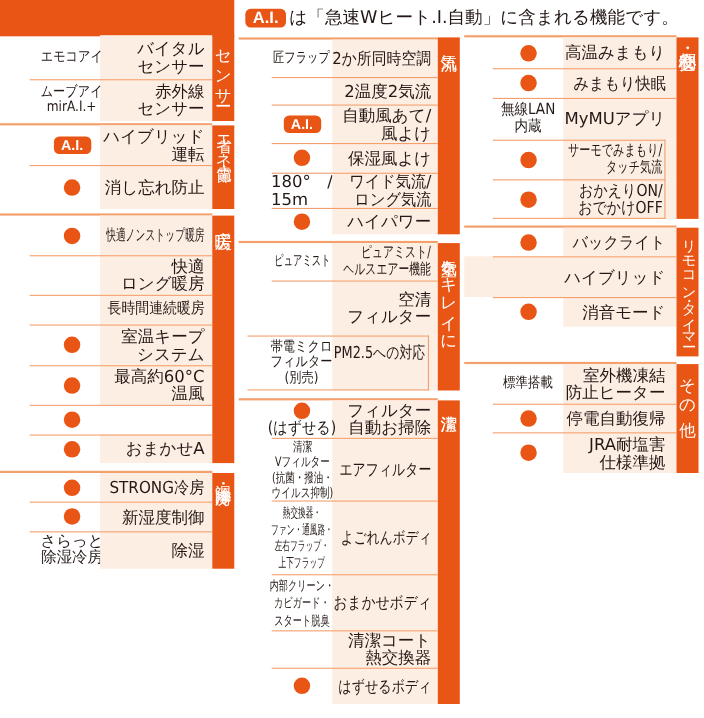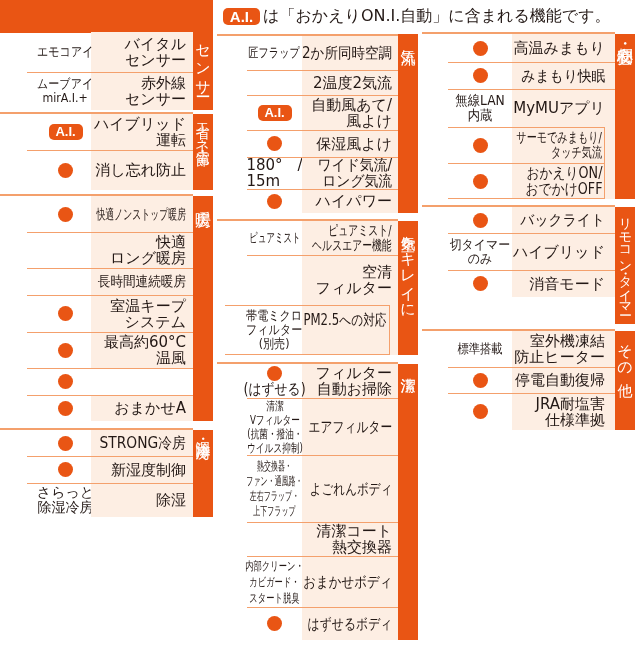--- a/index.html
+++ b/index.html
@@ -49,21 +49,21 @@
 .x58{transform:scaleX(.58)}.x63{transform:scaleX(.63)}.x64{transform:scaleX(.64)}.x69{transform:scaleX(.69)}
 .x70{transform:scaleX(.7)}.x72{transform:scaleX(.72)}.x77{transform:scaleX(.77)}.x78{transform:scaleX(.78)}
 .x79{transform:scaleX(.79)}.x83{transform:scaleX(.83)}.x85{transform:scaleX(.85)}.x87{transform:scaleX(.87)}
 .x88{transform:scaleX(.88)}.x90{transform:scaleX(.9)}.x92{transform:scaleX(.92)}
 </style>
 </head>
 <body>
 
 <div class="note">
   <span class="badge">A.I.</span>
-  <span class="note-text">は「おかえりON.I.自動」に含まれる機能です。</span>
+  <span class="note-text">は「急速Wヒート.I.自動」に含まれる機能です。</span>
 </div>
 
 <div class="tbl tL" style="left:0;width:213px;height:517px">
   <div class="band"></div>
 
   <div class="sec" style="top:32px;width:213px;height:78px">
     <div class="rows nobt" style="width:193px">
       <div class="row" style="height:40px">
         <div class="mark">
             <span class="t f13 x85">エモコアイ</span>
@@ -319,35 +319,35 @@
         <div class="mark">
             <span class="t f12b x58">熱交換器・
 ファン・通風路・
 左右フラップ・
 上下フラップ</span>
           </div>
         <div class="feat">
             <span class="t x77">よごれんボディ</span>
           </div>
       </div>
-      <div class="row" style="height:34px">
-        <div class="mark"></div>
-        <div class="feat">
-            <span class="t">清潔コート
-熱交換器</span>
-          </div>
-      </div>
       <div class="row" style="height:51px">
         <div class="mark">
             <span class="t f12c x69">内部クリーン・
 カビガード・
 スタート脱臭</span>
           </div>
         <div class="feat">
             <span class="t x83">おまかせボディ</span>
+          </div>
+      </div>
+      <div class="row" style="height:34px">
+        <div class="mark"></div>
+        <div class="feat">
+            <span class="t">清潔コート
+熱交換器</span>
           </div>
       </div>
       <div class="row" style="height:33px">
         <div class="mark">
             <span class="dot"></span>
           </div>
         <div class="feat">
             <span class="t x79">はずせるボディ</span>
           </div>
       </div>
@@ -414,24 +414,20 @@
     <div class="rows" style="width:193px">
       <div class="row" style="height:26px">
         <div class="mark">
             <span class="dot"></span>
           </div>
         <div class="feat">
             <span class="t x92">バックライト</span>
           </div>
       </div>
       <div class="row" style="height:37px">
-        <div class="mark">
-            <span class="t f13 x92">切タイマー
-のみ</span>
-          </div>
         <div class="feat">
             <span class="t">ハイブリッド</span>
           </div>
       </div>
       <div class="row" style="height:27px">
         <div class="mark">
             <span class="dot"></span>
           </div>
         <div class="feat">
             <span class="t">消音モード</span>

